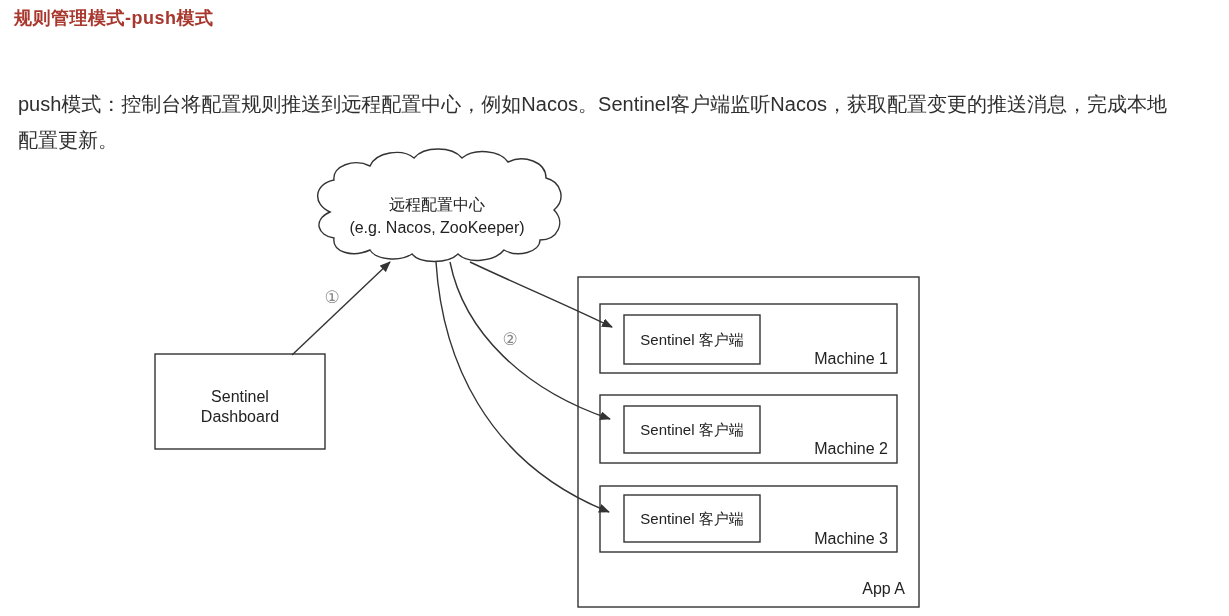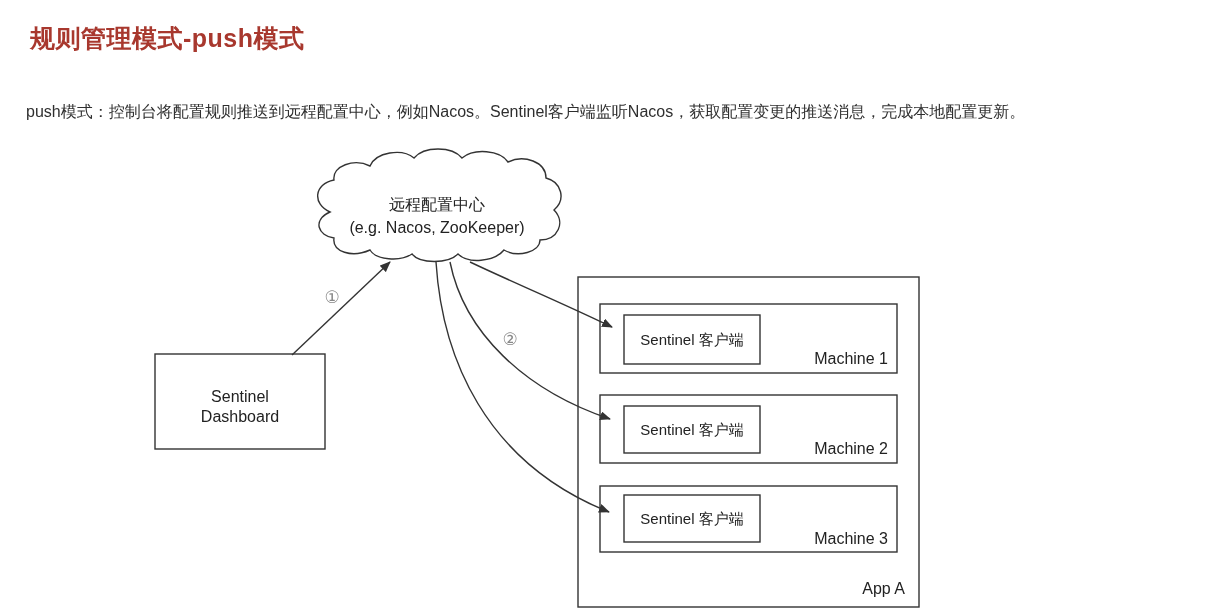--- a/index.html
+++ b/index.html
@@ -12,33 +12,33 @@
     width: 1229px;
     height: 616px;
     background: #ffffff;
     font-family: "Liberation Sans", "DejaVu Sans", sans-serif;
     overflow: hidden;
   }
   .page-title {
     position: absolute;
     left: 14px;
     top: 6px;
-    margin: 16px;
-    font-size: 25px;
+    margin: 0;
+    font-size: 18px;
     font-weight: 600;
     color: #a8382e;
     letter-spacing: 0.5px;
   }
   .intro-paragraph {
     position: absolute;
     left: 14px;
     top: 82px;
     width: 1155px;
-    margin: 12px;
-    font-size: 16px;
+    margin: 4px;
+    font-size: 20px;
     line-height: 36px;
     color: #2f2f2f;
   }
   .diagram-svg {
     position: absolute;
     left: 0;
     top: 0;
     width: 1229px;
     height: 616px;
   }

